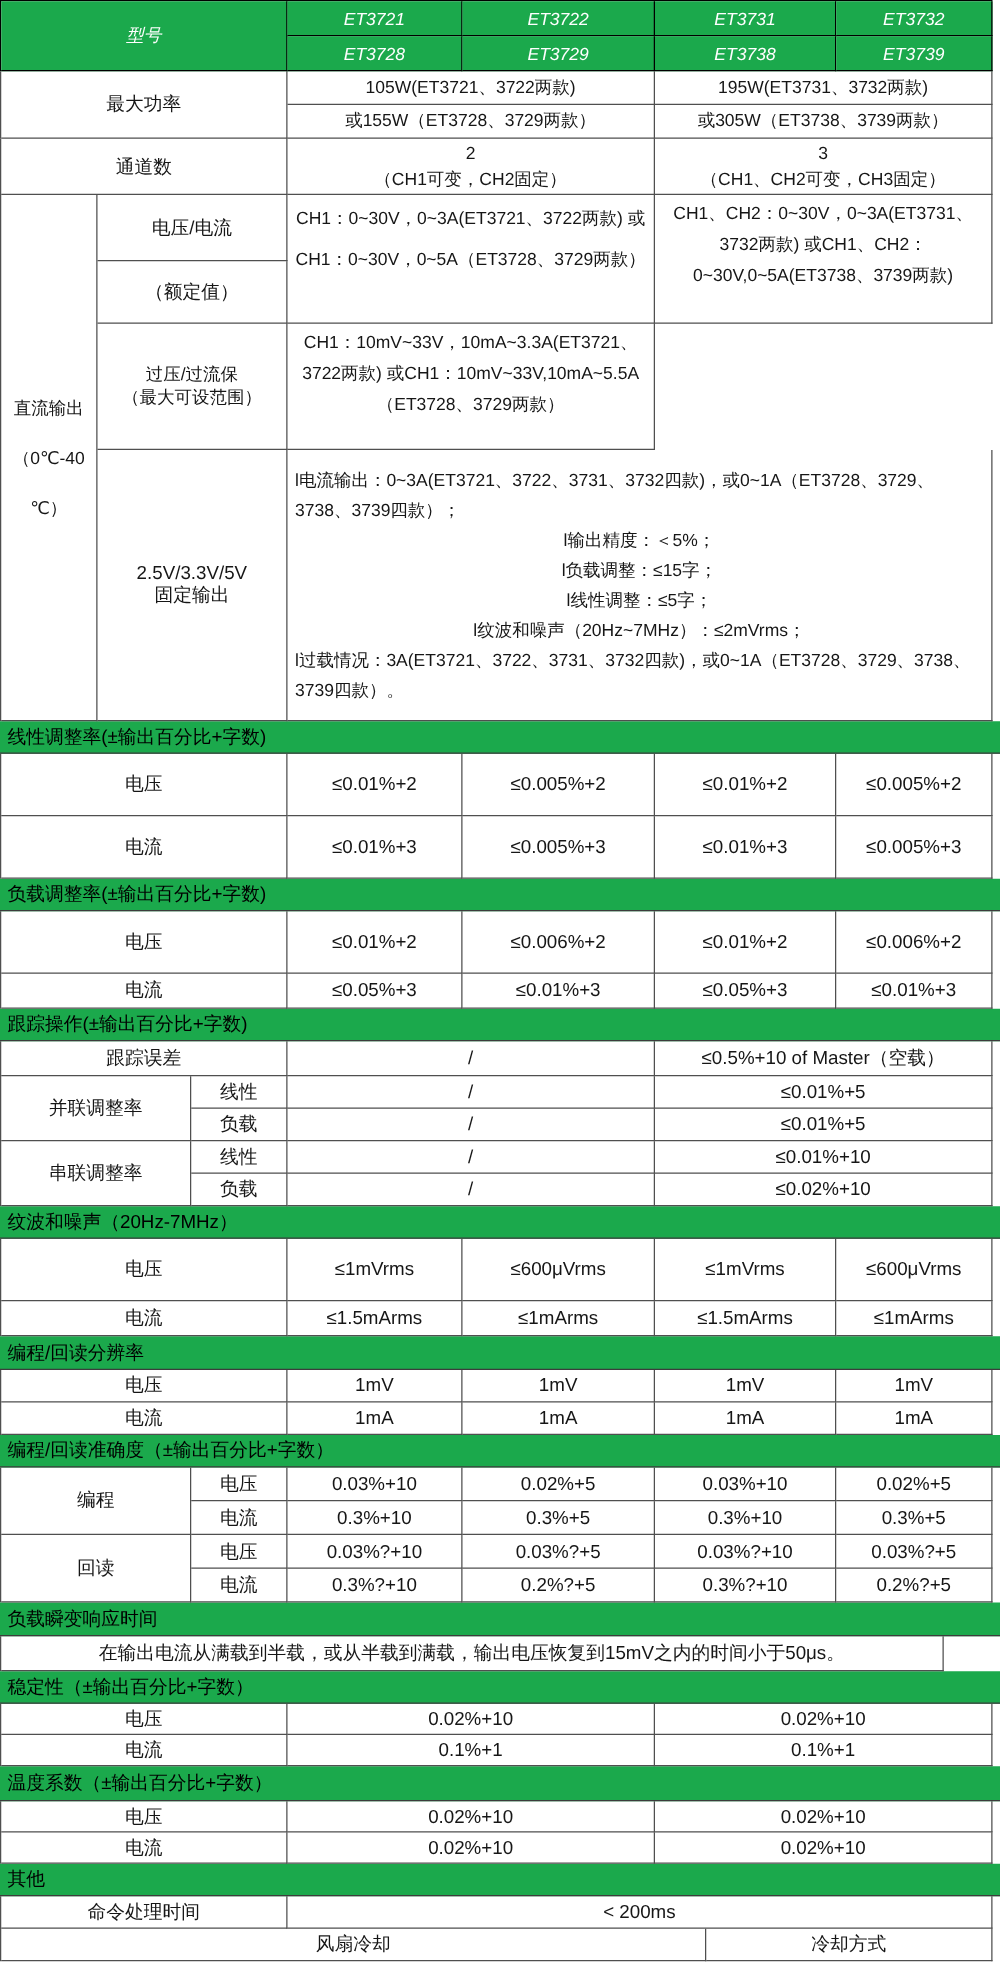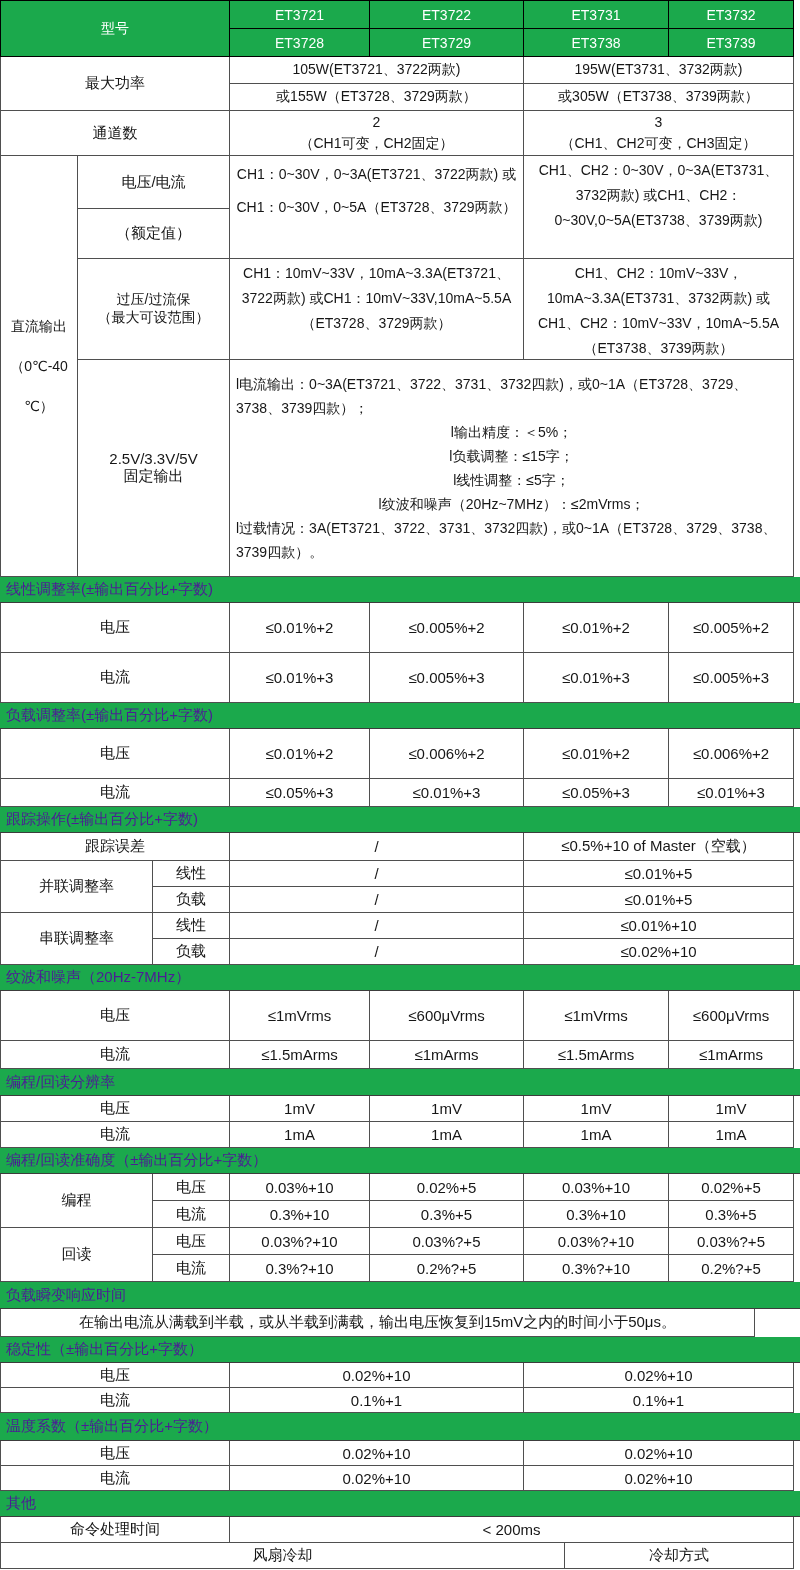--- a/index.html
+++ b/index.html
@@ -8,41 +8,41 @@
     --blk:#000;
   }
   html,body{margin:0;padding:0;background:#fff;}
   body{
     width:800px;
     font-family:"Liberation Sans","DejaVu Sans",sans-serif;
     font-size:15px;color:#161616;
   }
   .page{width:800px;min-height:1570px;background:#fff;}
   .chunk{width:794px;border-left:1px solid var(--bc);box-sizing:border-box;}
-  .chunk.hdr{border-left:1px solid var(--blk);border-top:1px solid var(--blk);}
+  .chunk.hdr{border-left:1px solid var(--blk);border-top:1px solid var(--blk);font-style:italic;}
   .row{display:flex;}
   .col{display:flex;flex-direction:column;}
   .c{
     box-sizing:border-box;
     border-right:1px solid var(--bc);
     border-bottom:1px solid var(--bc);
     display:flex;flex-direction:column;
     align-items:center;justify-content:center;
     text-align:center;
     overflow:hidden;
     padding:0 3px;
   }
   .hdr .c{
     background:var(--green);color:#fff;
     border-right:1px solid var(--blk);
     border-bottom:1px solid var(--blk);
     font-size:14px;
   }
   .band{
-    width:800px;background:var(--green);color:#4c1d95;
+    width:800px;background:var(--green);color:#000000;
     display:flex;align-items:center;
     box-sizing:border-box;padding-left:6px;
     font-size:15px;
     border-bottom:1px solid #3c3c3c;
   }
   
   .wL{width:229px}.w1{width:140px}.w2{width:154px}.w3{width:145px}.w4{width:125px}
   .wH1{width:294px}.wH2{width:270px}.wF{width:564px}.wM{width:152px}.wS{width:77px}
   .wDC{width:77px}.wDS{width:152px}.wAll{width:754px}
   
@@ -130,21 +130,20 @@
           <div class="c wH1 h103 lh33 small" style="display:block;padding-top:2px">CH1：0~30V，0~3A(ET3721、3722两款) 或CH1：0~30V，0~5A（ET3728、3729两款）</div>
           <div class="c wH2 h103 lh25 small" style="display:block;padding-top:2px">CH1、CH2：0~30V，0~3A(ET3731、3732两款) 或CH1、CH2：0~30V,0~5A(ET3738、3739两款)</div>
         </div>
 
         <div class="row">
           <div class="c wDS h101 small">
             <div>过压/过流保</div>
             <div>（最大可设范围）</div>
           </div>
           <div class="c wH1 h101 lh25 small" style="display:block;padding-top:2px">CH1：10mV~33V，10mA~3.3A(ET3721、3722两款) 或CH1：10mV~33V,10mA~5.5A（ET3728、3729两款）</div>
-          <div class="c wH2 h101 lh25 small" style="display:block;padding-top:2px">CH1、CH2：10mV~33V，10mA~3.3A(ET3731、3732两款) 或CH1、CH2：10mV~33V，10mA~5.5A（ET3738、3739两款）</div>
         </div>
 
         <div class="row">
           <div class="c wDS h217">
             <div>2.5V/3.3V/5V</div>
             <div>固定输出</div>
           </div>
           <div class="c wF h217 left fixedlines small">
             <div>l电流输出：0~3A(ET3721、3722、3731、3732四款)，或0~1A（ET3728、3729、3738、3739四款）；</div>
             <div>l输出精度：＜5%；</div>

